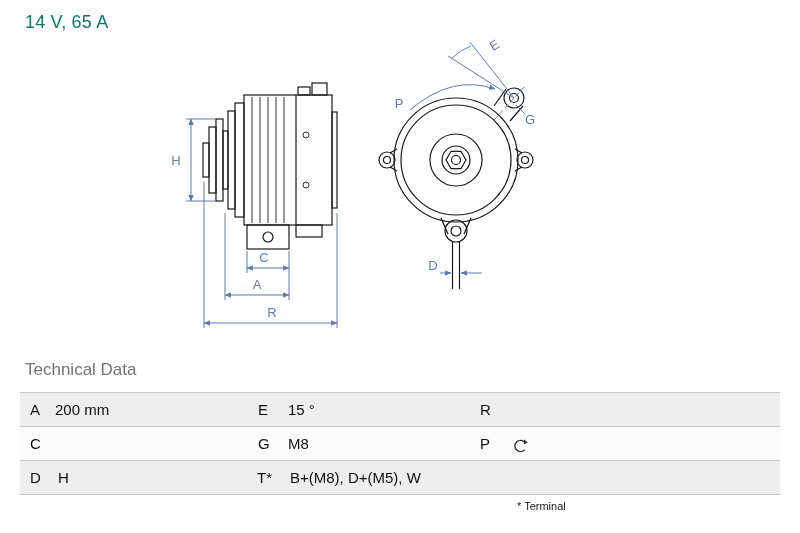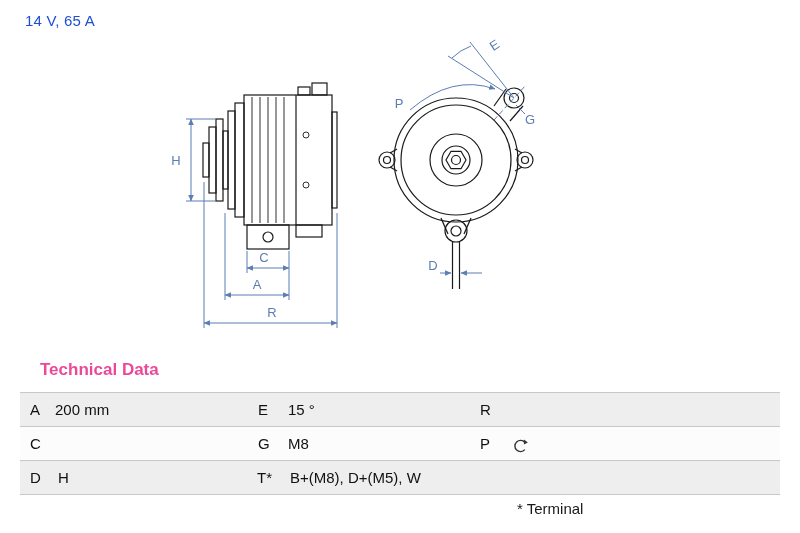--- a/index.html
+++ b/index.html
@@ -1,44 +1,44 @@
 <!DOCTYPE html>
 <html><head>
 <meta charset="utf-8">
 <style>
   html,body{margin:0;padding:0;}
   body{
     width:800px;height:533px;background:#ffffff;position:relative;overflow:hidden;
     font-family:"Liberation Sans",sans-serif;color:#111;
   }
   .page-title{
-    position:absolute;left:25px;top:12px;font-size:15px;color:#1d4ed8;letter-spacing:.2px;
+    position:absolute;left:25px;top:12px;font-size:18px;color:#0f766e;letter-spacing:.2px;
   }
   .drawing-wrap{position:absolute;left:0;top:0;width:800px;height:350px;}
   .blk{stroke:#1a1a1a;stroke-width:1.2;fill:none;}
   .blk-thin{stroke:#1a1a1a;stroke-width:0.9;fill:none;}
   .dim{stroke:#5b7db1;stroke-width:1;fill:none;}
   .dim-dash{stroke:#5b7db1;stroke-width:1;fill:none;stroke-dasharray:5,3;}
   .dimtxt{fill:#5b7db1;font-size:13px;font-family:"Liberation Sans",sans-serif;stroke:none;}
   .tech{position:absolute;left:20px;top:360px;width:760px;}
-  .tech h2{margin:0 0 12px 20px;font-size:17px;font-weight:bold;color:#ec4899;}
+  .tech h2{margin:0 0 12px 5px;font-size:17px;font-weight:normal;color:#737373;}
   .tdata{border-top:1px solid #c8c8c8;}
   .trow{
     display:grid;grid-template-columns:28px 200px 33px 190px 33px 1fr;
     height:33px;align-items:center;border-bottom:1px solid #c8c8c8;font-size:15px;
   }
   .trow.gray{background:#eeeeee;}
   .trow.lite{background:#fcfcfc;}
   .cell{white-space:nowrap;overflow:hidden;}
   .cell.k{padding-left:10px;}
   .cell.v{padding-left:7px;}
   .cell.k3{padding-left:9px;}
   .cell.v3{padding-left:9px;}
   .rot-icon{display:inline-block;vertical-align:middle;margin-top:2px;}
-  .footnote{margin-left:497px;margin-top:5px;font-size:15px;color:#1a1a1a;}
+  .footnote{margin-left:497px;margin-top:5px;font-size:11px;color:#1a1a1a;}
 </style>
 </head>
 <body>
 
 <div class="page-title">14 V, 65 A</div>
 
 <div class="drawing-wrap">
 <svg width="800" height="350" viewBox="0 0 800 350">
   <defs>
     <marker id="arw" viewBox="0 0 10 10" refX="8.5" refY="5" markerWidth="7" markerHeight="7" orient="auto-start-reverse">

